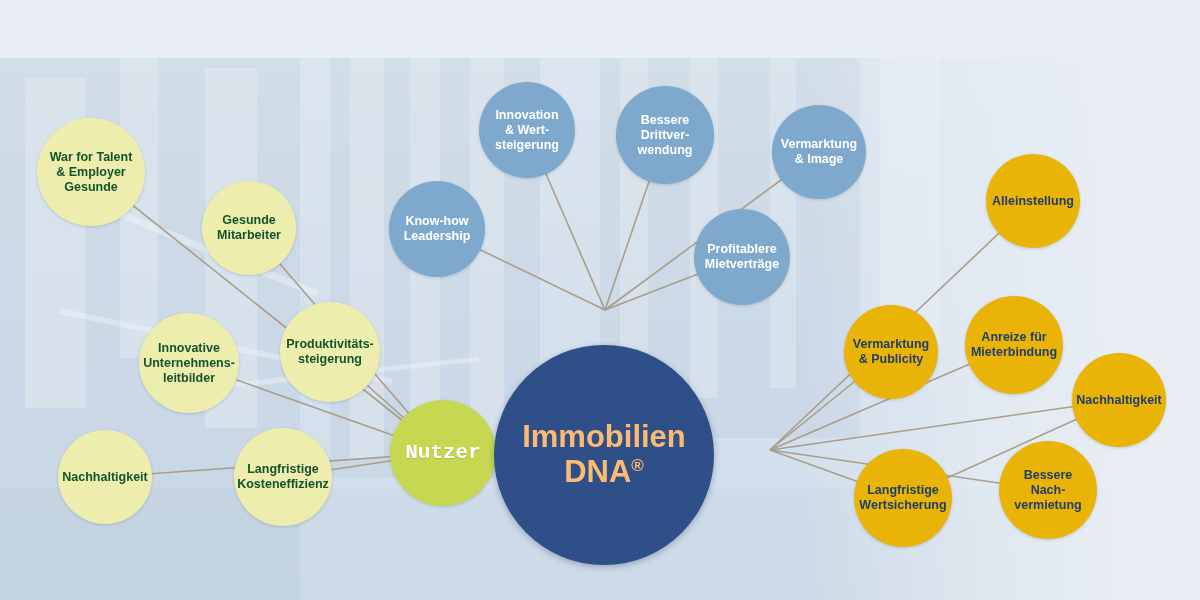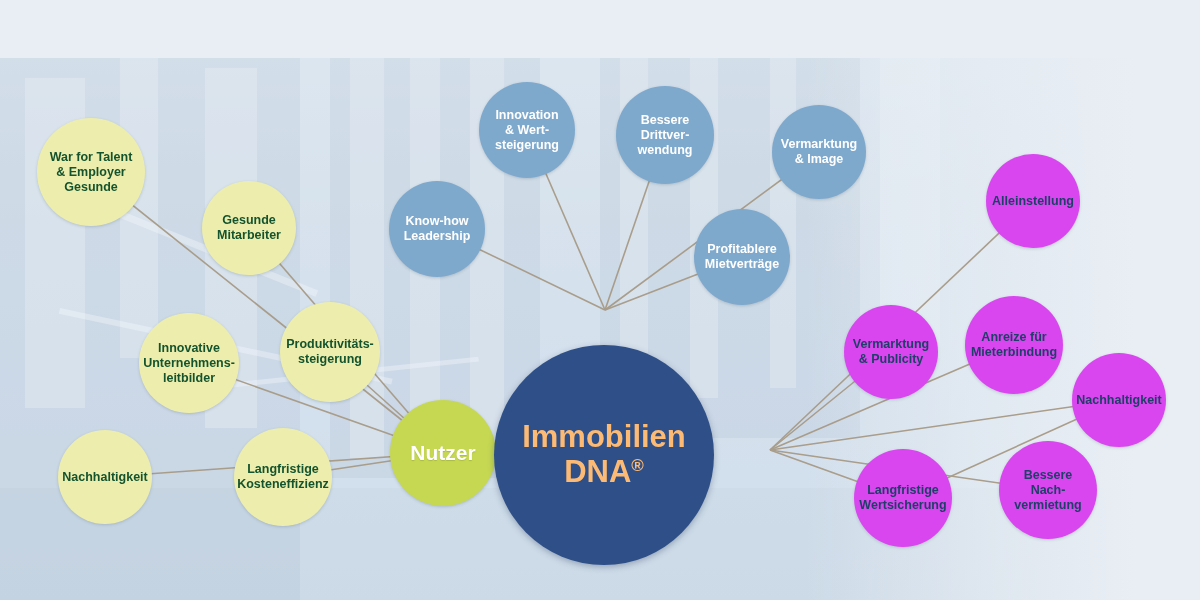--- a/index.html
+++ b/index.html
@@ -38,37 +38,37 @@
   }
   .node .lbl{display:block;padding:0 6px;}
 
   .hub{
     background:#2e4f87;color:#fdba74;font-weight:bold;z-index:40;
     box-shadow:0 2px 6px rgba(40,60,95,.35);
   }
   .hub .lbl{font-size:31px;line-height:1.12;}
   .hub .reg{font-size:17px;vertical-align:super;}
 
-  .cat-green{background:#c6d852;color:#ffffff;font-weight:bold;z-index:38;}
+  .cat-green{background:#c6d852;color:#ffffff;font-weight:bold;z-index:38;font-family:Liberation Mono, monospace;}
   .cat-green .lbl{font-size:21px;text-shadow:0 1px 1px rgba(120,135,40,.35);}
 
   .cat-blue{background:#3f7cad;color:#ffffff;font-weight:bold;z-index:38;}
   .cat-blue .lbl{font-size:19px;}
 
   .cat-cyan{background:#3b9ad6;color:#ffffff;font-weight:bold;z-index:38;}
   .cat-cyan .lbl{font-size:16px;}
   .cat-cyan .sub{display:block;font-size:12.5px;font-weight:bold;line-height:1.25;}
 
   .sat-yellow{background:#edeeae;color:#14532d;font-weight:bold;}
   .sat-yellow .lbl{font-size:12.5px;}
 
   .sat-steel{background:#7ea9cc;color:#ffffff;font-weight:bold;}
   .sat-steel .lbl{font-size:12.5px;}
 
-  .sat-ice{background:#d946ef;color:#1f3f68;font-weight:bold;}
+  .sat-ice{background:#eab308;color:#1f3f68;font-weight:bold;}
   .sat-ice .lbl{font-size:12.5px;}
 </style>
 </head>
 <body>
 
 <div id="stage">
 
   <div id="photo">
     <div class="dark" style="left:0;top:0;width:300px;height:542px;"></div>
     <div class="pane" style="left:25px;top:20px;width:60px;height:330px;"></div>

